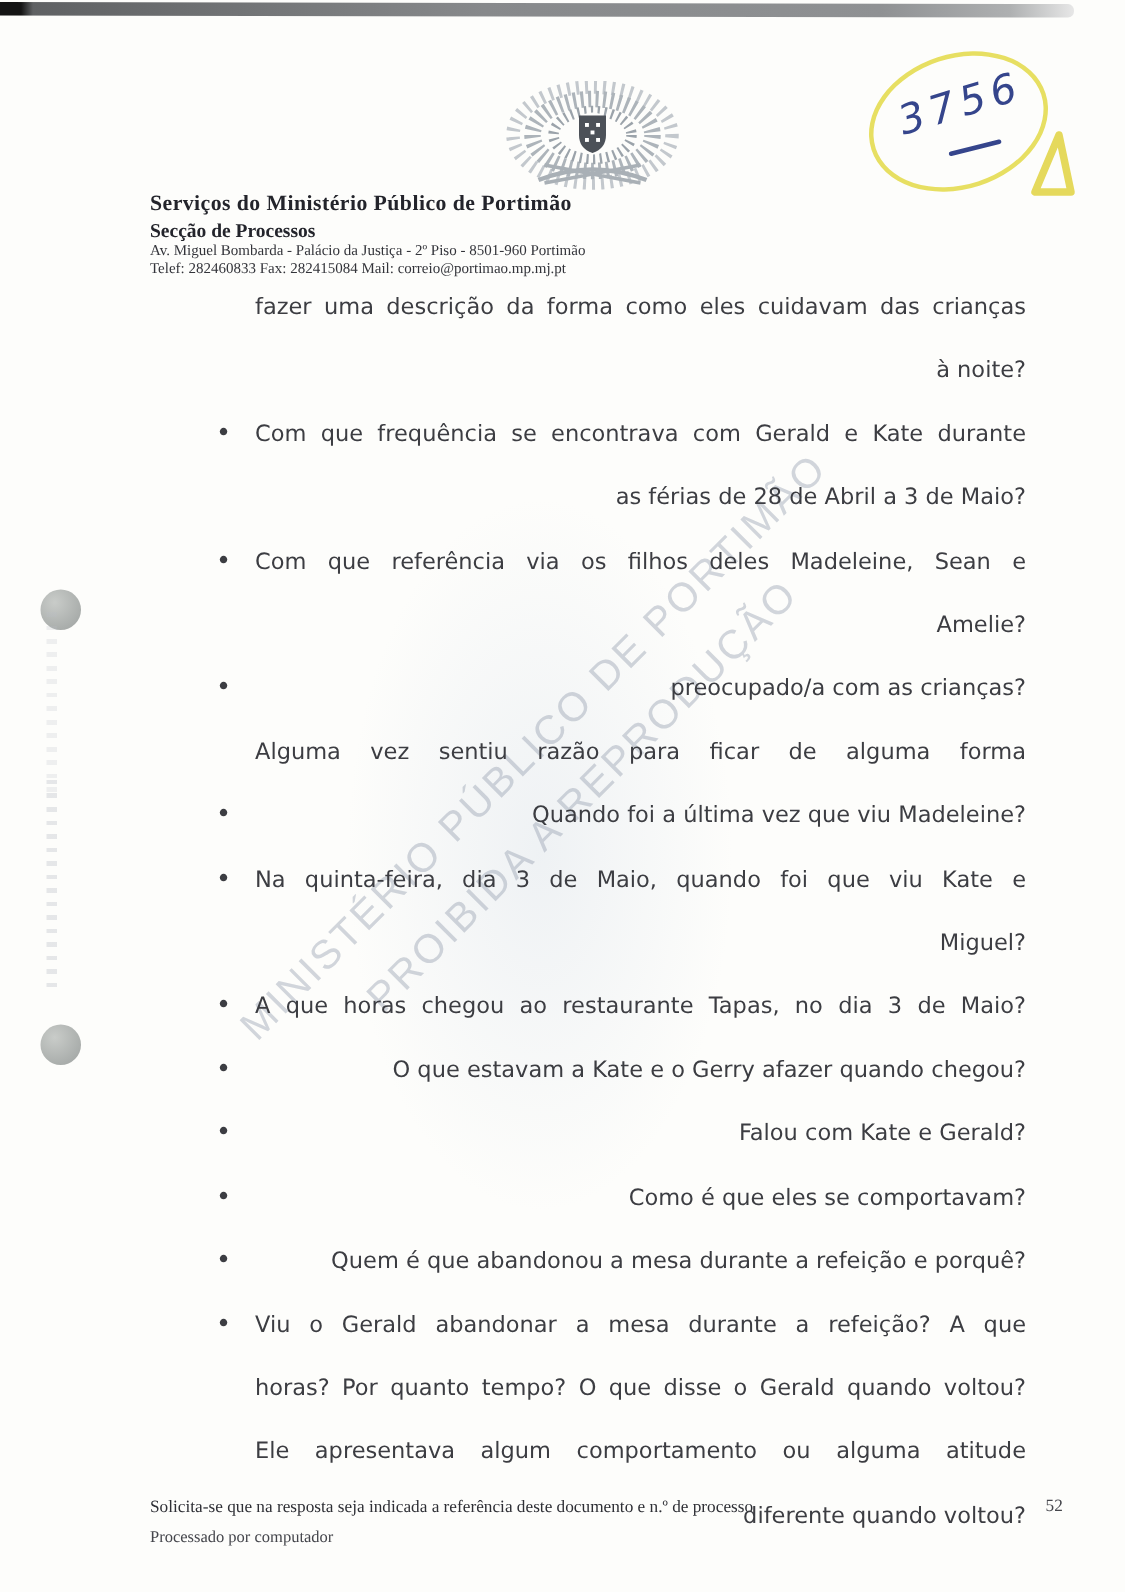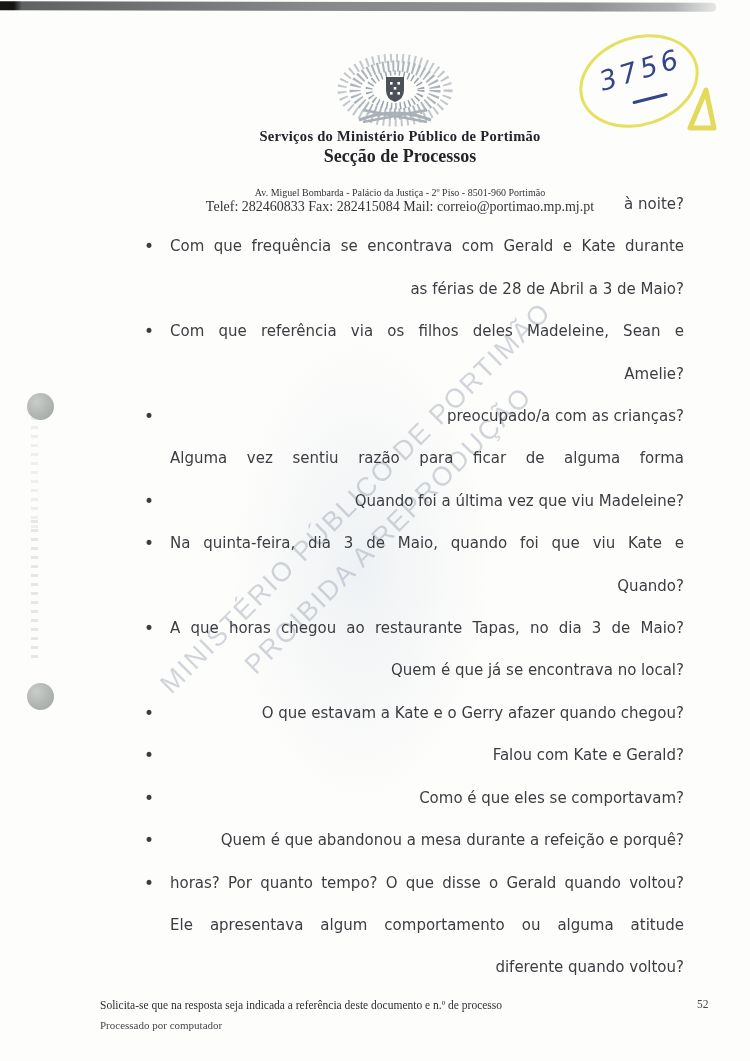--- a/index.html
+++ b/index.html
@@ -17,26 +17,26 @@
     background:radial-gradient(circle at 35% 32%,#c9ccc9,#a8acaa 75%,#9da19f);}
   .punch-top{top:393px;}
   .punch-bottom{top:683px;}
   .margin-marks{position:absolute;left:31px;width:7px;opacity:0.35;
     background:repeating-linear-gradient(to bottom,#b9bdc6 0 3px,transparent 3px 9px);}
   .mm1{top:408px;height:120px;opacity:0.22;}
   .mm2{top:520px;height:140px;}
 
   
   .emblem{position:absolute;left:335px;top:54px;}
-  .header-text{position:absolute;left:100px;top:128px;width:600px;text-align:center;
+  .header-text{position:absolute;left:100px;top:128px;width:600px;text-align:left;
     font-family:"Liberation Serif",serif;color:#23242b;}
   .org{font-size:14.5px;font-weight:bold;letter-spacing:0.3px;}
-  .dept{font-size:18px;font-weight:bold;margin-top:1px;}
-  .addr{font-size:10px;margin-top:20px;color:#33343a;}
-  .contacts{font-size:14px;margin-top:1px;color:#33343a;}
+  .dept{font-size:13px;font-weight:bold;margin-top:1px;}
+  .addr{font-size:10px;margin-top:0;color:#33343a;}
+  .contacts{font-size:10px;margin-top:1px;color:#33343a;}
 
   
   .hand-ellipse{position:absolute;left:578px;top:36px;width:116px;height:84px;
     border:3.5px solid #e7df62;border-radius:50%;transform:rotate(-18deg);}
   .hand-num{position:absolute;left:598px;top:54px;font-size:27px;font-style:italic;
     color:#35458c;letter-spacing:4px;transform:rotate(-17deg);
     font-family:"DejaVu Sans",sans-serif;}
   .hand-underline{position:absolute;left:632px;top:97px;width:36px;height:2.5px;
     background:#35458c;transform:rotate(-14deg);border-radius:2px;}
   .hand-triangle{position:absolute;left:686px;top:86px;}
@@ -101,20 +101,21 @@
     <polygon points="20,4 4,42 28,42" fill="none" stroke="#e5d95c" stroke-width="5" stroke-linejoin="round"></polygon>
   </svg>
 
   <div class="watermark">
     <div>MINISTÉRIO PÚBLICO DE PORTIMÃO</div>
     <div>PROIBIDA A REPRODUÇÃO</div>
   </div>
 
   <div class="questions" id="questions">
       <div class="q-item">
+        <div class="q-line just">fazer uma descrição da forma como eles cuidavam das crianças</div>
         <div class="q-line">à noite?</div>
       </div>
       <div class="q-item">
         <span class="q-bullet">•</span>
         <div class="q-line just">Com que frequência se encontrava com Gerald e Kate durante</div>
         <div class="q-line">as férias de 28 de Abril a 3 de Maio?</div>
       </div>
       <div class="q-item">
         <span class="q-bullet">•</span>
         <div class="q-line just">Com que referência via os filhos deles Madeleine, Sean e</div>
@@ -125,45 +126,45 @@
         <div class="q-line">preocupado/a com as crianças?</div>
         <div class="q-line just">Alguma vez sentiu razão para ficar de alguma forma</div>
       </div>
       <div class="q-item">
         <span class="q-bullet">•</span>
         <div class="q-line">Quando foi a última vez que viu Madeleine?</div>
       </div>
       <div class="q-item">
         <span class="q-bullet">•</span>
         <div class="q-line just">Na quinta-feira, dia 3 de Maio, quando foi que viu Kate e</div>
-        <div class="q-line">Quando?</div>
+        <div class="q-line">Miguel?</div>
       </div>
       <div class="q-item">
         <span class="q-bullet">•</span>
         <div class="q-line just">A que horas chegou ao restaurante Tapas, no dia 3 de Maio?</div>
-        <div class="q-line">Quem é que já se encontrava no local?</div>
       </div>
       <div class="q-item">
         <span class="q-bullet">•</span>
         <div class="q-line">O que estavam a Kate e o Gerry afazer quando chegou?</div>
       </div>
       <div class="q-item">
         <span class="q-bullet">•</span>
         <div class="q-line">Falou com Kate e Gerald?</div>
       </div>
       <div class="q-item">
         <span class="q-bullet">•</span>
         <div class="q-line">Como é que eles se comportavam?</div>
       </div>
       <div class="q-item">
         <span class="q-bullet">•</span>
         <div class="q-line">Quem é que abandonou a mesa durante a refeição e porquê?</div>
       </div>
       <div class="q-item">
         <span class="q-bullet">•</span>
+        <div class="q-line just">Viu o Gerald abandonar a mesa durante a refeição? A que</div>
         <div class="q-line just">horas? Por quanto tempo? O que disse o Gerald quando voltou?</div>
         <div class="q-line just">Ele apresentava algum comportamento ou alguma atitude</div>
         <div class="q-line">diferente quando voltou?</div>
       </div>
     </div>
 
   <div class="footer">
     <div class="foot-bold">Solicita-se que na resposta seja indicada a referência deste documento e n.º de processo</div>
     <div class="foot-reg">Processado por computador</div>
     <div class="page-num">52</div>

